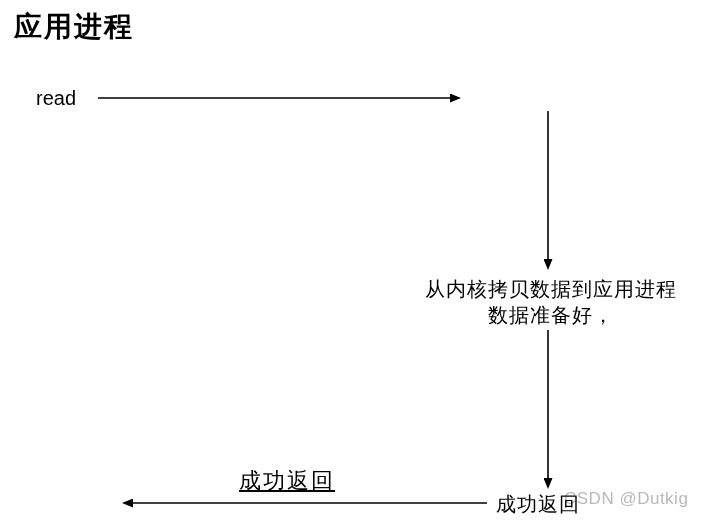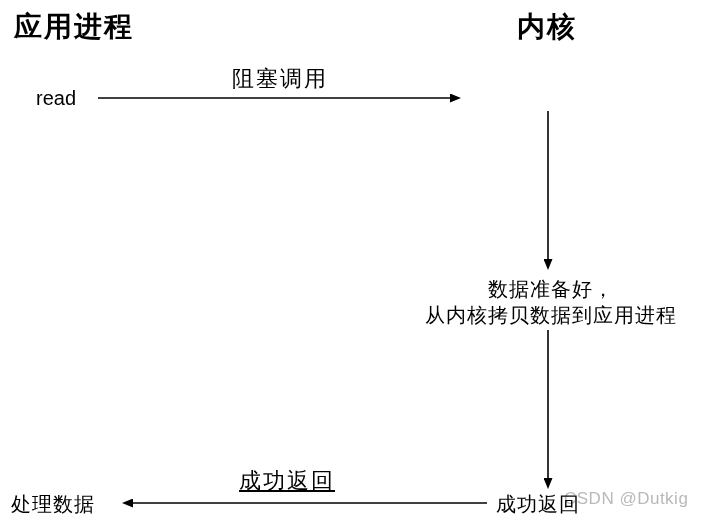--- a/index.html
+++ b/index.html
@@ -66,28 +66,25 @@
     </defs>
     <line x1="98" y1="98" x2="451" y2="98" marker-end="url(#ah)"></line>
     <line x1="548" y1="111" x2="548" y2="260" marker-end="url(#ah)"></line>
     <line x1="548" y1="330" x2="548" y2="479" marker-end="url(#ah)"></line>
     <line x1="487" y1="503" x2="132" y2="503" marker-end="url(#ah)"></line>
   </svg>
 
   <div class="abs watermark" style="left:564px; top:489px;">CSDN @Dutkig</div>
 
   <div class="abs hdr" style="left:14px; top:8px;">应用进程</div>
-  <div class="abs hdr" style="left:517px; top:8px;">内核</div>
 
   <div class="abs node" style="left:36px; top:87px; letter-spacing:0;">read</div>
 
   <div class="abs node multiline" style="left:398px; top:276px; width:306px;">
+    <div>从内核拷贝数据到应用进程</div>
     <div>数据准备好，</div>
-    <div>从内核拷贝数据到应用进程</div>
   </div>
 
   <div class="abs node" style="left:496px; top:491px;">成功返回</div>
-  <div class="abs node" style="left:11px; top:491px;">处理数据</div>
 
-  <div class="abs edge-label" style="left:220px; top:64px; width:120px;">阻塞调用</div>
   <div class="abs edge-label" style="left:227px; top:466px; width:120px;text-decoration:underline;">成功返回</div>
 
 </div>
 
 </body></html>

